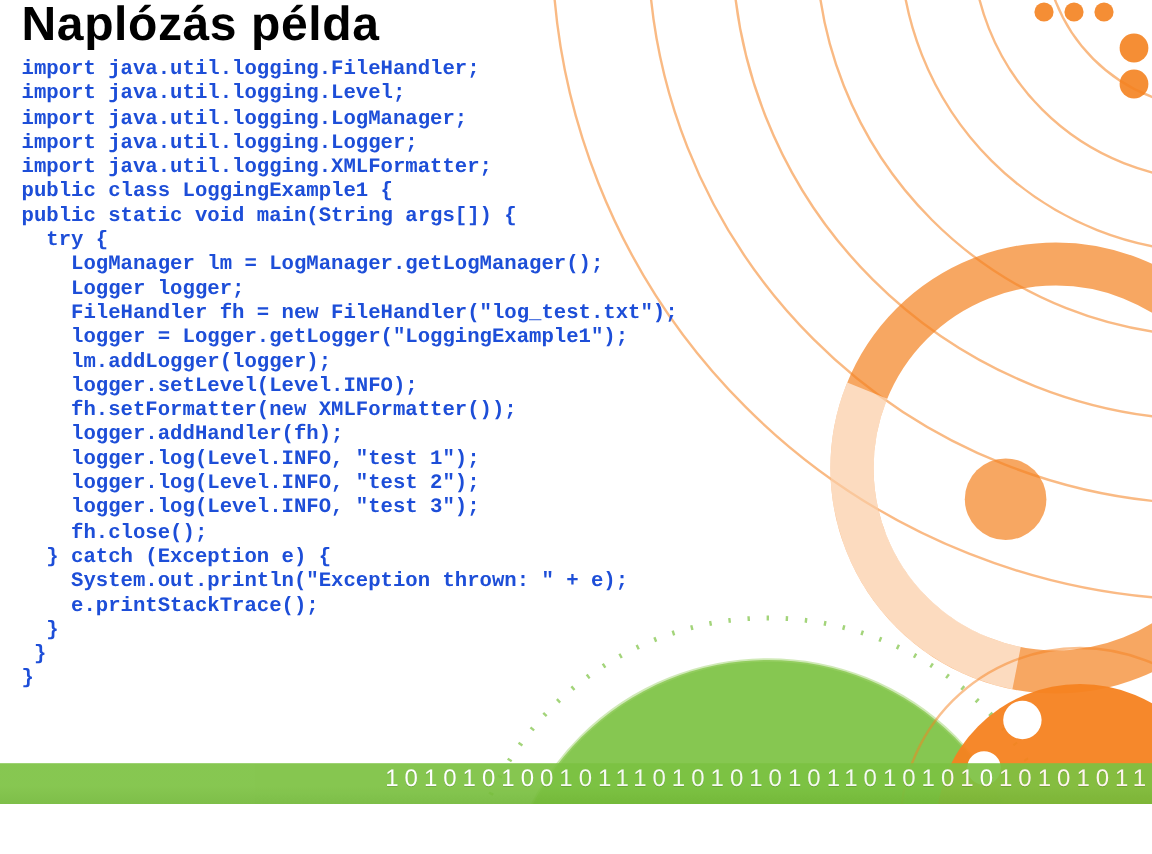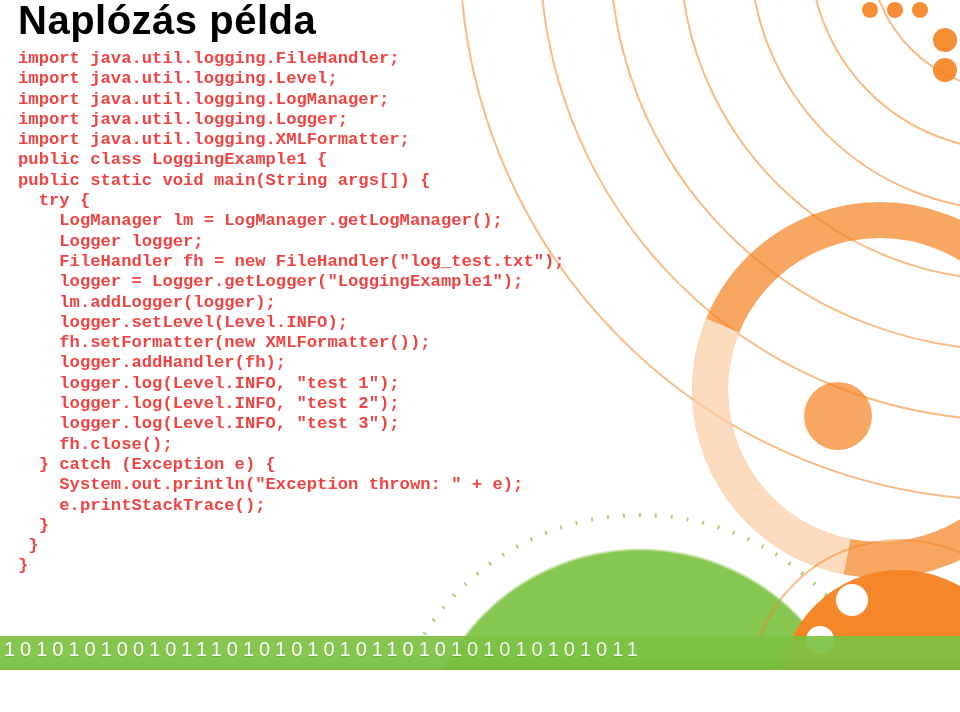--- a/index.html
+++ b/index.html
@@ -28,21 +28,21 @@
     color: #000;
     letter-spacing: 0.5px;
     margin-bottom: 6px;
     margin-top: -2px;
   }
   .code {
     font-family: "Courier New", Courier, monospace;
     font-size: 17.2px;
     line-height: 1.18;
     font-weight: bold;
-    color: #ef4444;
+    color: #1d4ed8;
     white-space: pre;
   }
   .footer {
     position: absolute;
     left: 0;
     bottom: 0;
     width: 960px;
     height: 76px;
     z-index: 5;
   }
@@ -55,20 +55,21 @@
     background: linear-gradient(#7cc242, #7cc242 40%, #6ab030 100%);
     color: #fff;
     font-family: Arial, sans-serif;
     font-size: 20px;
     letter-spacing: 5px;
     line-height: 26px;
     overflow: hidden;
     padding-left: 4px;
     opacity: 0.92;
     text-shadow: 0 1px 0 rgba(0,0,0,0.15);
+    text-align: right;
   }
   .below-bar {
     position: absolute;
     left: 0;
     top: 34px;
     width: 960px;
     height: 42px;
     background: #fff;
   }
 </style>

